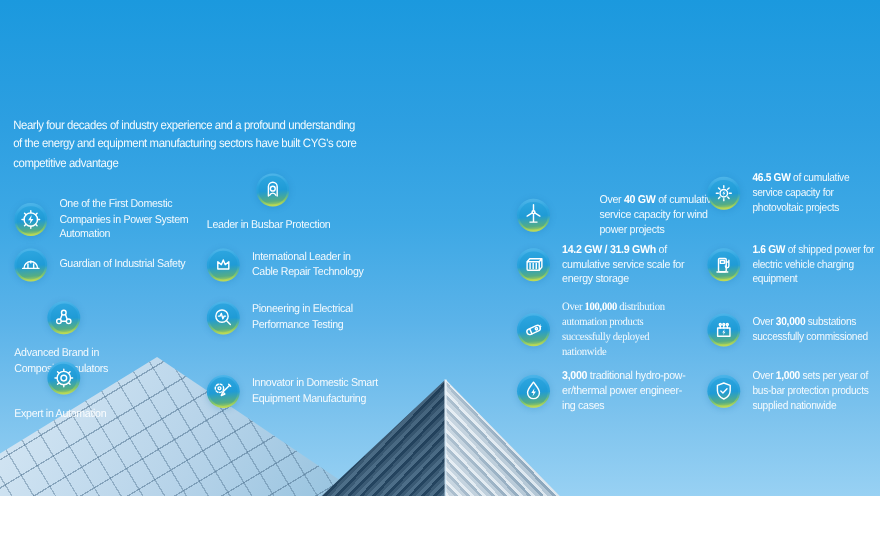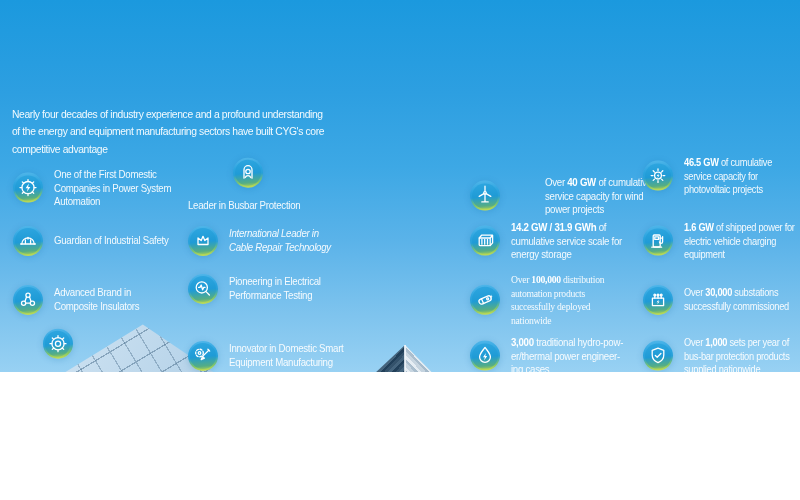--- a/index.html
+++ b/index.html
@@ -1,18 +1,18 @@
 <!DOCTYPE html>
 <html><head>
 <meta charset="utf-8">
 <style>
   html,body{margin:0;padding:0;}
   body{font-family:"Liberation Sans", sans-serif;}
   #stage{
-    position:relative;width:800px;height:372px;overflow:hidden;
+    position:relative;width:800px;height:451px;overflow:hidden;
     background:linear-gradient(180deg,#1b99de 0%,#2d9fe1 25%,#3da8e5 45%,#5bb3e9 65%,#7fc4ee 85%,#98d1f3 100%);
   }
   
   .glass-facade{
     position:absolute;left:0;top:305px;width:420px;height:195px;
     clip-path:polygon(34% 10%,96% 100%,0 100%,0 55%);
     background:
       repeating-linear-gradient(329deg, rgba(74,110,140,.50) 0 1.2px, rgba(0,0,0,0) 1.2px 22px),
       repeating-linear-gradient(59deg, rgba(74,110,140,.40) 0 1.2px, rgba(0,0,0,0) 1.2px 17px),
       linear-gradient(118deg,#d9e9f5 0%,#b6d3e9 45%,#97c3df 75%,#87b8d7 100%);
@@ -81,21 +81,21 @@
   <div class="tower-corner"></div>
   <div class="bottom-strip"></div>
 
   <div class="intro">
     <div>Nearly four decades of industry experience and a profound understanding</div>
     <div>of the energy and equipment manufacturing sectors have built CYG's core</div>
     <div>competitive advantage</div>
   </div>
 
   <div class="col c1">
-      <div class="item" style="top: 188px;">
+      <div class="item" style="top: 200px;">
         <div class="badge">
           <svg viewBox="0 0 30 30" width="30" height="30">
             <circle fill="none" stroke="#fff" stroke-width="1.3" stroke-linecap="round" stroke-linejoin="round" cx="15" cy="15" r="6.1"></circle>
             <path fill="none" stroke="#fff" stroke-width="1.3" stroke-linecap="round" stroke-linejoin="round" d="M15,8.9 15,7 M19.3,10.7 20.7,9.3 M21.1,15 23,15 M19.3,19.3 20.7,20.7 M15,21.1 15,23 M10.7,19.3 9.3,20.7 M8.9,15 7,15 M10.7,10.7 9.3,9.3"></path>
             <polygon fill="#fff" points="15.8,10.8 12.6,15.6 14.8,15.6 13.9,19.2 17.4,14.4 15.2,14.4"></polygon>
           </svg>
         </div>
         <div class="lbl">
           <div><span>One of the First Domestic</span></div>
           <div><span>Companies in Power System</span></div>
@@ -107,21 +107,21 @@
           <svg viewBox="0 0 30 30" width="30" height="30">
             <path fill="none" stroke="#fff" stroke-width="1.3" stroke-linecap="round" stroke-linejoin="round" d="M8.8,18 a6.2,6.2 0 0 1 12.4,0"></path>
             <path fill="none" stroke="#fff" stroke-width="1.3" stroke-linecap="round" stroke-linejoin="round" d="M7.6,18 H22.4"></path>
             <path fill="none" stroke="#fff" stroke-width="1.3" stroke-linecap="round" stroke-linejoin="round" d="M12.4,14 V17.6 M17.6,14 V17.6 M15,11.4 V13"></path>
           </svg>
         </div>
         <div class="lbl">
           <div><span>Guardian of Industrial Safety</span></div>
         </div>
       </div>
-      <div class="item" style="top: 300px;">
+      <div class="item" style="top: 308px; flex-direction: column;">
         <div class="badge">
           <svg viewBox="0 0 30 30" width="30" height="30">
             <circle fill="none" stroke="#fff" stroke-width="1.3" stroke-linecap="round" stroke-linejoin="round" cx="15" cy="10.3" r="2.1"></circle>
             <circle fill="none" stroke="#fff" stroke-width="1.3" stroke-linecap="round" stroke-linejoin="round" cx="10.6" cy="18.2" r="2.1"></circle>
             <circle fill="none" stroke="#fff" stroke-width="1.3" stroke-linecap="round" stroke-linejoin="round" cx="19.4" cy="18.2" r="2.1"></circle>
             <path fill="none" stroke="#fff" stroke-width="1.3" stroke-linecap="round" stroke-linejoin="round" d="M13.5,12.1 11.9,16.4 M16.5,12.1 18.1,16.4 M12.7,18.2 H17.3"></path>
           </svg>
         </div>
         <div class="lbl">
           <div><span>Advanced Brand in</span></div>
@@ -147,21 +147,21 @@
           <svg viewBox="0 0 30 30" width="30" height="30">
             <path fill="none" stroke="#fff" stroke-width="1.3" stroke-linecap="round" stroke-linejoin="round" d="M11,20.5 V12 a4,4 0 0 1 8,0 V20.5"></path>
             <circle fill="none" stroke="#fff" stroke-width="1.3" stroke-linecap="round" stroke-linejoin="round" cx="15" cy="13.8" r="2.2"></circle>
             <path fill="none" stroke="#fff" stroke-width="1.3" stroke-linecap="round" stroke-linejoin="round" d="M12.2,19.8 a3,3 0 0 1 5.6,0"></path>
           </svg>
         </div>
         <div class="lbl">
           <div><span>Leader in Busbar Protection</span></div>
         </div>
       </div>
-      <div class="item" style="top: 241px; font-style: italic;">
+      <div class="item" style="top: 241px;">
         <div class="badge">
           <svg viewBox="0 0 30 30" width="30" height="30">
             <path fill="none" stroke="#fff" stroke-width="1.3" stroke-linecap="round" stroke-linejoin="round" d="M10,18.5 V12 l3.2,2.6 1.8,-4.3 1.8,4.3 3.2,-2.6 V18.5 Z"></path>
           </svg>
         </div>
         <div class="lbl">
           <div><span>International Leader in</span></div>
           <div><span>Cable Repair Technology</span></div>
         </div>
       </div>

